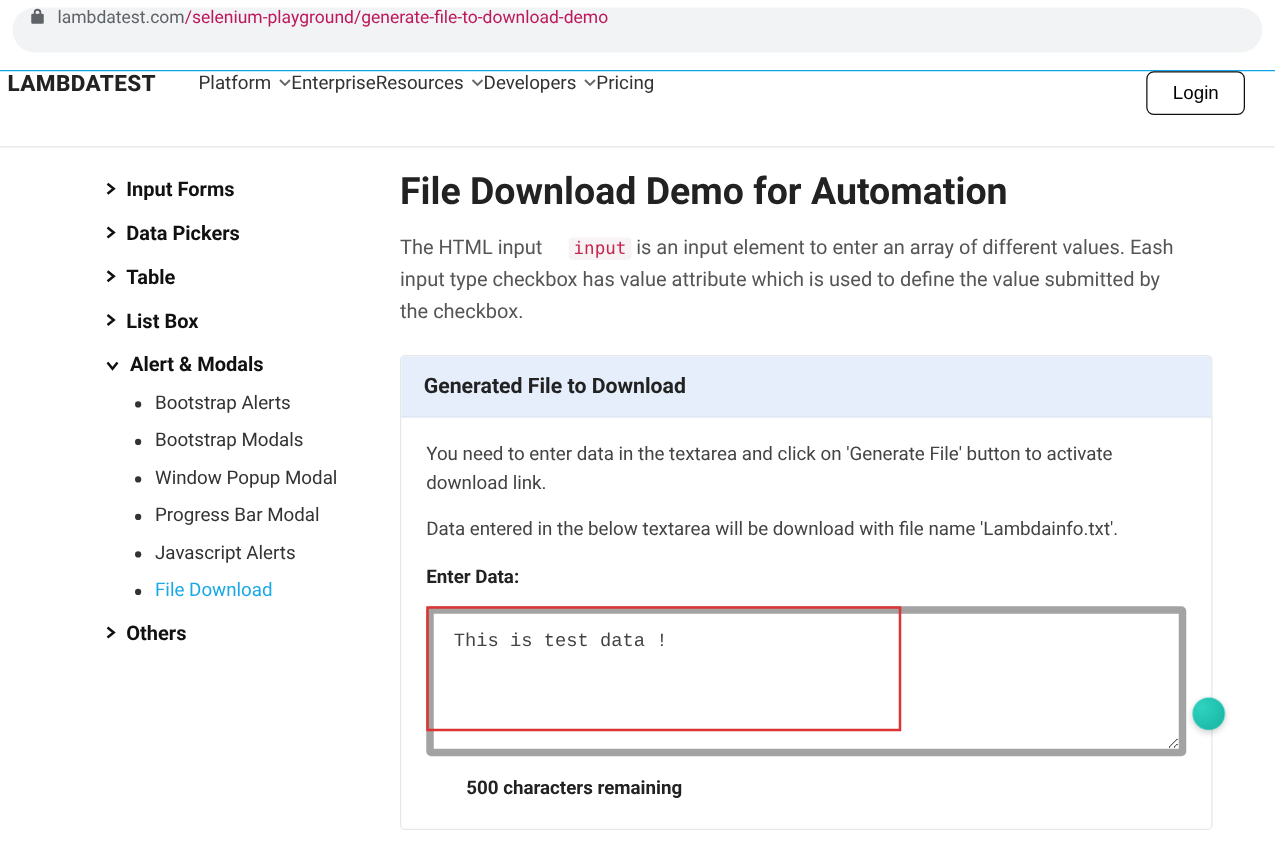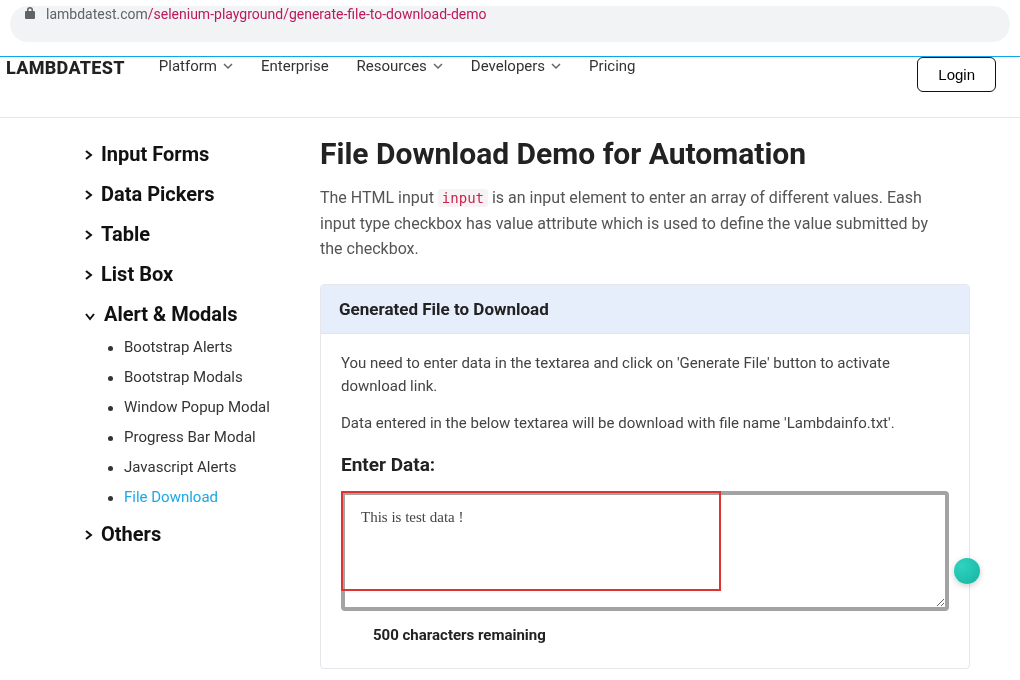--- a/index.html
+++ b/index.html
@@ -4,51 +4,51 @@
   <style>
     * { box-sizing: border-box; margin: 0; padding: 0; }
     body { font-family: -apple-system, BlinkMacSystemFont, "Segoe UI", Roboto, Helvetica, Arial, sans-serif; font-size: 14px; color: #222; background: #fff; }
 
     .urlbar { background: #f1f3f4; border-radius: 18px; height: 36px; display: flex; align-items: flex-start; padding: 0 14px; margin: 6px 10px 14px 10px; color: #5f6368; font-size: 14px; }
     .urlbar .lock { margin-right: 10px; display: inline-flex; }
     .urlbar .path { color: #be185d; }
 
     .topnav { display: flex; align-items: flex-start; height: 62px; border-top: 1px solid #0ea5e9; border-bottom: 1px solid #e5e7eb; padding: 0 24px 0 6px; }
     .brand { font-weight: 800; font-size: 18px; letter-spacing: 0.3px; margin-right: 34px; }
-    .nav-items { display: flex; gap: 28px; flex: 1; }
+    .nav-items { display: flex; flex: 1; }
     .nav-item { display: inline-flex; align-items: center; gap: 6px; color: #333; font-size: 15px; cursor: pointer; }
     .nav-item .caret { display: inline-flex; }
     .login-btn { border: 1px solid #111; border-radius: 6px; padding: 8px 20px; font-size: 15px; background: #fff; cursor: pointer; }
 
     .main { display: flex; padding: 18px 0 0 0; }
     .sidebar { width: 320px; padding-left: 84px; }
     .snav { list-style: none; }
     .snav > li { margin: 6px 0 16px 0; }
-    .snav-row { display: flex; align-items: center; gap: 8px; font-weight: 700; font-size: 20px; color: #111; cursor: pointer; }
+    .snav-row { display: flex; align-items: center; gap: 8px; font-weight: 700; font-size: 16px; color: #111; cursor: pointer; }
     .sub { list-style: none; margin: 10px 0 6px 24px; }
     .sub li { position: relative; padding-left: 16px; margin: 12px 0; font-size: 15px; color: #333; cursor: pointer; }
     .sub li::before { content: ""; position: absolute; left: 0; top: 8px; width: 5px; height: 5px; background: #333; border-radius: 50%; }
     .sub li.active { color: #1aa9e6; }
 
     .caret-svg { width: 10px; height: 10px; }
 
     .content { flex: 1; padding-right: 50px; }
     h1 { font-size: 30px; font-weight: 700; margin-bottom: 14px; }
     .intro { font-size: 16px; color: #555; line-height: 1.6; max-width: 620px; margin-bottom: 22px; }
-    .intro code { font-family: ui-monospace, SFMono-Regular, Menlo, monospace; color: #c7254e; background: #f7f2f4; padding: 1px 4px; border-radius: 3px; font-size: 14px; }
+    .intro code { font-family: ui-monospace, SFMono-Regular, Menlo, monospace; color: #c7254e; background: #f7f2f4; padding: 1px 4px; border-radius: 3px; font-size: 14px; margin-left: 17px; }
 
     .panel { border: 1px solid #e5e7eb; border-radius: 4px; overflow: hidden; }
     .panel-header { background: #e7eefb; padding: 14px 18px; font-weight: 700; font-size: 17px; border-bottom: 1px solid #dfe5f0; }
     .panel-body { padding: 18px 20px 24px 20px; }
     .panel-body p { font-size: 15px; color: #444; margin-bottom: 14px; line-height: 1.55; }
-    .panel-body .label { font-weight: 700; color: #222; margin: 6px 0 12px 0; font-size: 19px; }
+    .panel-body .label { font-weight: 700; color: #222; margin: 6px 0 12px 0; font-size: 15px; }
 
     .ta-wrap { position: relative; }
     .ta-highlight { position: absolute; left: 0; top: 0; width: 380px; height: 100px; border: 2px solid #d33; pointer-events: none; }
-    textarea { width: 100%; height: 120px; border: 4px solid #a3a3a3; border-radius: 4px; padding: 14px 16px; font-family: Liberation Serif, serif; font-size: 15px; color: #444; resize: both; outline: none; }
+    textarea { width: 100%; height: 120px; border: 6px solid #a3a3a3; border-radius: 4px; padding: 14px 16px; font-family: Liberation Mono, monospace; font-size: 15px; color: #444; resize: both; outline: none; }
 
     .remaining { font-weight: 700; font-size: 15px; margin-top: 12px; margin-left: 32px; }
 
     .fab { position: fixed; right: 40px; bottom: 96px; width: 26px; height: 26px; border-radius: 50%; background: radial-gradient(circle at 30% 30%, #2ed3c0, #17b3a1); box-shadow: 0 2px 6px rgba(0,0,0,0.2); }
   </style>
 </head>
 <body>
 
 <div class="urlbar">
   <span class="lock">

